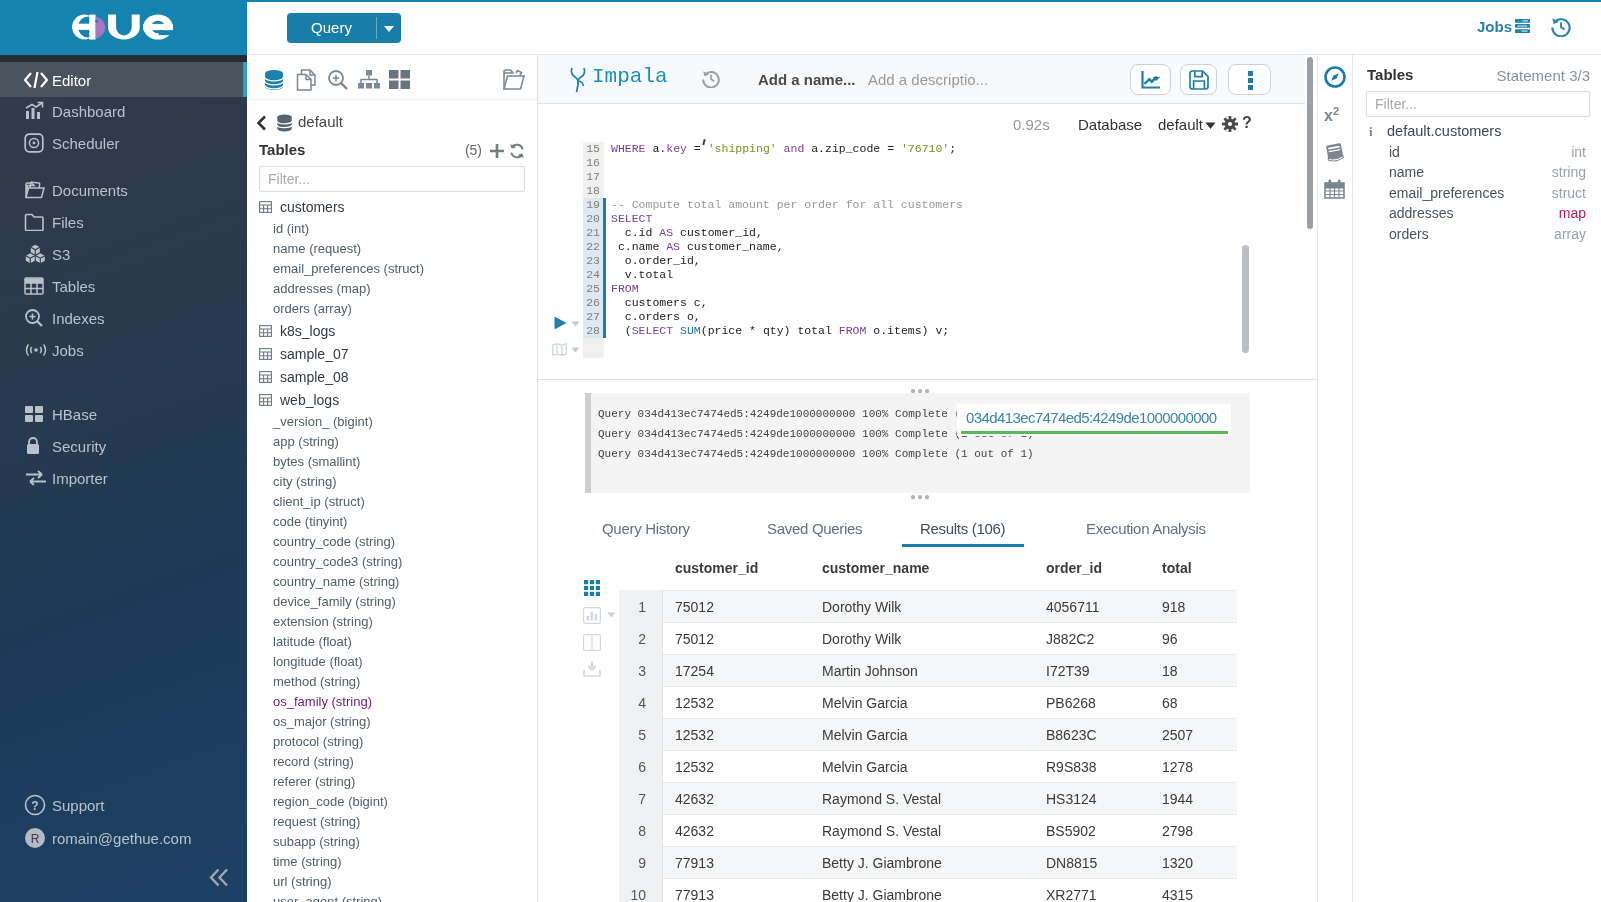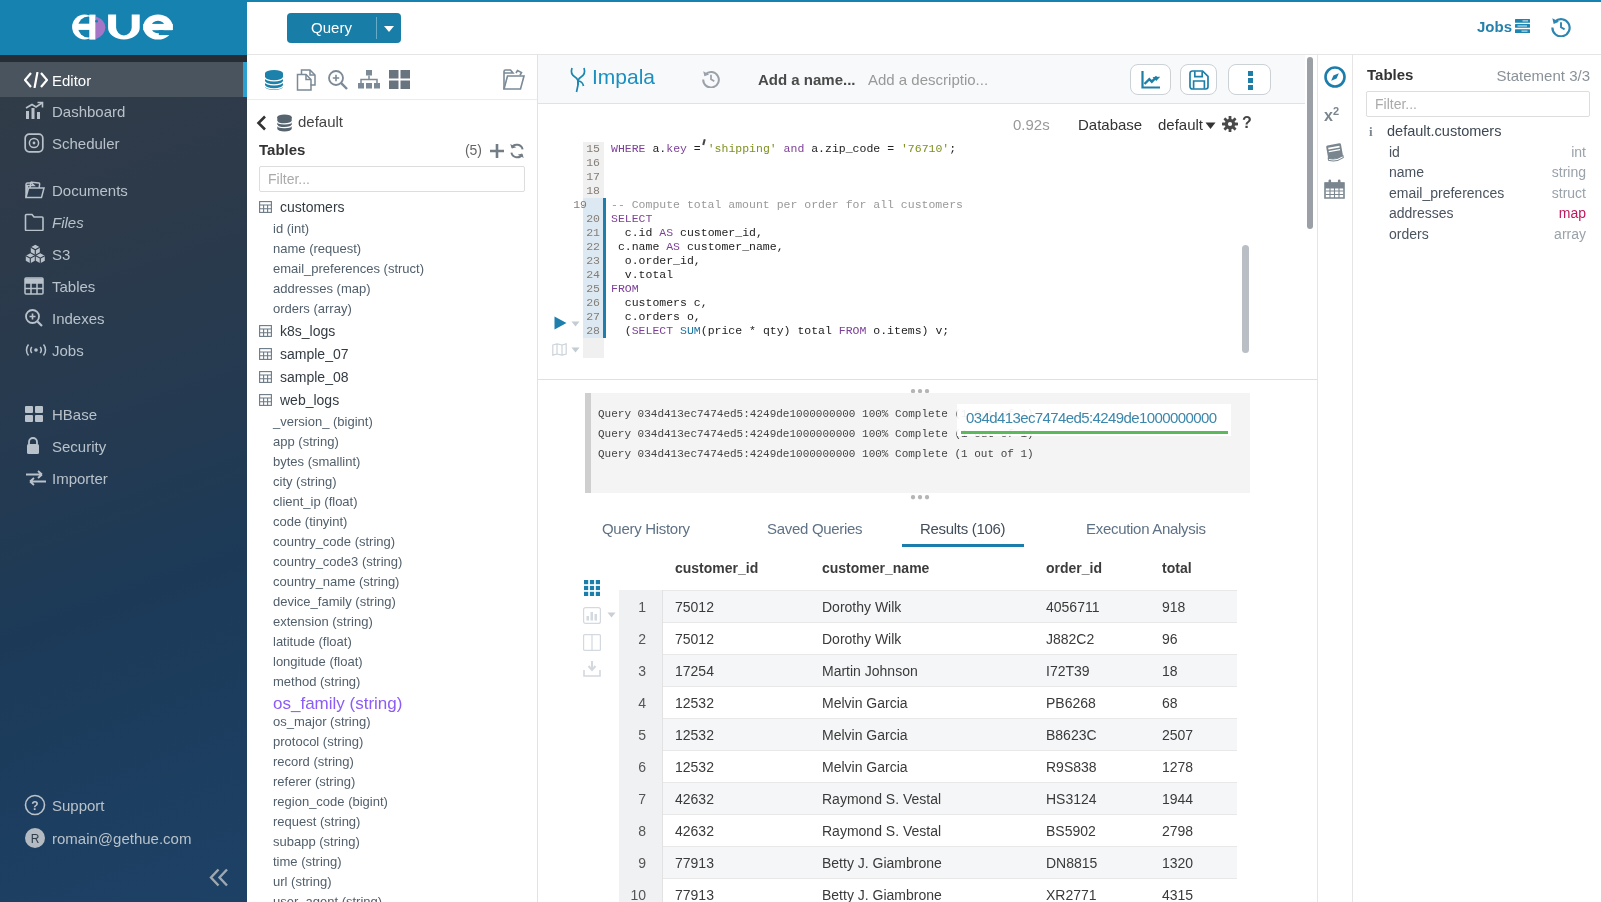--- a/index.html
+++ b/index.html
@@ -83,21 +83,21 @@
   <div class="navitem" style="top:174px;">
     <span class="navicon">
         <svg width="22" height="19" viewBox="0 0 22 19">
           <path d="M2 17 V4 a1.5 1.5 0 0 1 1.5 -1.5 h4 L10 5 h-6.5 Z" stroke="#b9c2ca" stroke-width="1.5" fill="none"></path>
           <rect x="6" y="2" width="9" height="12" rx="1" transform="rotate(8 10 8)" stroke="#b9c2ca" stroke-width="1.5" fill="none"></rect>
           <path d="M2 17 L4.5 7.5 H20 L17.5 17 Z" stroke="#b9c2ca" stroke-width="1.5" fill="#2b3a4c"></path>
         </svg>
       </span>
     <span class="navlabel">Documents</span>
   </div>
-  <div class="navitem" style="top:206px;font-style:italic;">
+  <div class="navitem" style="top:206px;">
     <span class="navicon">
         <svg width="21" height="18" viewBox="0 0 21 18">
           <path d="M1.5 16.5 V2.5 a1 1 0 0 1 1 -1 h5.5 l2 2.5 h8 a1 1 0 0 1 1 1 v11.5 a1 1 0 0 1 -1 1 h-15.5 a1 1 0 0 1 -1 -1 Z" stroke="#b9c2ca" stroke-width="1.6" fill="none"></path>
         </svg>
       </span>
     <span class="navlabel">Files</span>
   </div>
   <div class="navitem" style="top:238px;">
     <span class="navicon">
         <svg width="22" height="20" viewBox="0 0 22 20">
@@ -353,31 +353,31 @@
           <rect x="0.6" y="0.6" width="11.8" height="10.8"></rect>
           <path d="M0.6 4 H12.4 M0.6 7.7 H12.4 M4.6 4 V11.4 M8.6 4 V11.4"></path>
         </g>
       </svg>
       <span style="position:absolute;left:21px;top:0px;font-size:14px;color:#333b42;">web_logs</span>
     </div>
   <div class="abs" style="left:273px;top:414px;font-size:13px;color:#51606c;">_version_ (bigint)</div>
   <div class="abs" style="left:273px;top:434px;font-size:13px;color:#51606c;">app (string)</div>
   <div class="abs" style="left:273px;top:454px;font-size:13px;color:#51606c;">bytes (smallint)</div>
   <div class="abs" style="left:273px;top:474px;font-size:13px;color:#51606c;">city (string)</div>
-  <div class="abs" style="left:273px;top:494px;font-size:13px;color:#51606c;">client_ip (float)</div>
+  <div class="abs" style="left:273px;top:494px;font-size:13px;color:#51606c;">client_ip (struct)</div>
   <div class="abs" style="left:273px;top:514px;font-size:13px;color:#51606c;">code (tinyint)</div>
   <div class="abs" style="left:273px;top:534px;font-size:13px;color:#51606c;">country_code (string)</div>
   <div class="abs" style="left:273px;top:554px;font-size:13px;color:#51606c;">country_code3 (string)</div>
   <div class="abs" style="left:273px;top:574px;font-size:13px;color:#51606c;">country_name (string)</div>
   <div class="abs" style="left:273px;top:594px;font-size:13px;color:#51606c;">device_family (string)</div>
   <div class="abs" style="left:273px;top:614px;font-size:13px;color:#51606c;">extension (string)</div>
   <div class="abs" style="left:273px;top:634px;font-size:13px;color:#51606c;">latitude (float)</div>
   <div class="abs" style="left:273px;top:654px;font-size:13px;color:#51606c;">longitude (float)</div>
   <div class="abs" style="left:273px;top:674px;font-size:13px;color:#51606c;">method (string)</div>
-  <div class="abs" style="left:273px;top:694px;font-size:17px;color:#8b5cf6;">os_family (string)</div>
+  <div class="abs" style="left:273px;top:694px;font-size:13px;color:#701a75;">os_family (string)</div>
   <div class="abs" style="left:273px;top:714px;font-size:13px;color:#51606c;">os_major (string)</div>
   <div class="abs" style="left:273px;top:734px;font-size:13px;color:#51606c;">protocol (string)</div>
   <div class="abs" style="left:273px;top:754px;font-size:13px;color:#51606c;">record (string)</div>
   <div class="abs" style="left:273px;top:774px;font-size:13px;color:#51606c;">referer (string)</div>
   <div class="abs" style="left:273px;top:794px;font-size:13px;color:#51606c;">region_code (bigint)</div>
   <div class="abs" style="left:273px;top:814px;font-size:13px;color:#51606c;">request (string)</div>
   <div class="abs" style="left:273px;top:834px;font-size:13px;color:#51606c;">subapp (string)</div>
   <div class="abs" style="left:273px;top:854px;font-size:13px;color:#51606c;">time (string)</div>
   <div class="abs" style="left:273px;top:874px;font-size:13px;color:#51606c;">url (string)</div>
   <div class="abs" style="left:273px;top:894px;font-size:13px;color:#51606c;">user_agent (string)</div>
@@ -386,21 +386,21 @@
 
   <div class="abs" style="left:538px;top:55px;width:767px;height:49px;background:#f8f9fa;border-bottom:1px solid #e2e2e2;"></div>
   <div class="abs" style="left:537px;top:55px;width:1px;height:847px;background:#e2e2e2;"></div>
   <svg class="abs" style="left:568px;top:67px;" width="20" height="26" viewBox="0 0 20 26">
       <g stroke="#1c86b0" stroke-width="1.7" fill="none">
         <path d="M4 1 q-2 6 3 9 q4 2.5 3 8 l-1.5 7"></path>
         <path d="M16 1 q2 6 -3 9 q-4 2.5 -3 8"></path>
         <path d="M10.5 14 q4 0.5 5 5"></path>
       </g>
     </svg>
-  <div class="abs" style="left:592px;top:65px;font-size:21px;color:#1b8fc0;">Impala</div>
+  <div class="abs" style="left:592px;top:65px;font-size:21px;color:#1b8fc0;font-family:Liberation Mono, monospace;">Impala</div>
   <svg class="abs" style="left:702px;top:70px;" width="18" height="18" viewBox="0 0 18 18">
       <path d="M3.5 4.2 A7.8 7.8 0 1 1 1.2 9.6" stroke="#9aa1a8" stroke-width="2" fill="none"></path>
       <path d="M1.2 1.2 L2.4 6.3 L7.2 4.4 Z" fill="#9aa1a8"></path>
       <path d="M9 4.8 V9.3 L12.3 11.2" stroke="#9aa1a8" stroke-width="1.7" fill="none"></path>
     </svg>
   <div class="abs" style="left:758px;top:71px;font-size:15px;font-weight:bold;color:#4a4a4a;">Add a name...</div>
   <div class="abs" style="left:868px;top:71px;font-size:15px;color:#999;">Add a descriptio...</div>
   <div class="abs" style="left:1130px;top:64px;width:41px;height:31px;border:1px solid #ccd1d6;border-radius:8px;background:#fff;">
     <svg style="position:absolute;left:10px;top:6px;" width="19" height="18" viewBox="0 0 19 18">
         <path d="M1.5 0 V16.5 H19" stroke="#1d7fa8" stroke-width="2.2" fill="none"></path>
@@ -448,21 +448,21 @@
     </svg>
   <div class="abs" style="left:1242px;top:114px;font-size:16px;font-weight:bold;color:#444;">?</div>
   <div class="abs" style="left:583px;top:142px;width:21px;height:216px;background:#f0f0f0;"></div>
     <div class="abs" style="left:583px;top:198px;width:21px;height:140px;background:#dde9f2;"></div>
     <div class="abs" style="left:603px;top:198px;width:2.5px;height:140px;background:#1e7fad;"></div>
 
   <div class="gl" style="left:579px;top:142px;">15</div>
   <div class="gl" style="left:579px;top:156px;">16</div>
   <div class="gl" style="left:579px;top:170px;">17</div>
   <div class="gl" style="left:579px;top:184px;">18</div>
-  <div class="gl" style="left:566px;top:198px;">19</div>
+  <div class="gl" style="left:579px;top:198px;">19</div>
   <div class="gl" style="left:579px;top:212px;">20</div>
   <div class="gl" style="left:579px;top:226px;">21</div>
   <div class="gl" style="left:579px;top:240px;">22</div>
   <div class="gl" style="left:579px;top:254px;">23</div>
   <div class="gl" style="left:579px;top:268px;">24</div>
   <div class="gl" style="left:579px;top:282px;">25</div>
   <div class="gl" style="left:579px;top:296px;">26</div>
   <div class="gl" style="left:579px;top:310px;">27</div>
   <div class="gl" style="left:579px;top:324px;">28</div>
   <div class="cl" style="top:142px;"><span style="color:#7d3f98">WHERE</span><span style="color:#222"> a.</span><span style="color:#7d3f98">key</span><span style="color:#222"> = </span><span style="color:#7f8f1f">'shipping'</span><span style="color:#222"> </span><span style="color:#7d3f98">and</span><span style="color:#222"> a.zip_code = </span><span style="color:#7f8f1f">'76710'</span><span style="color:#222">;</span></div>

